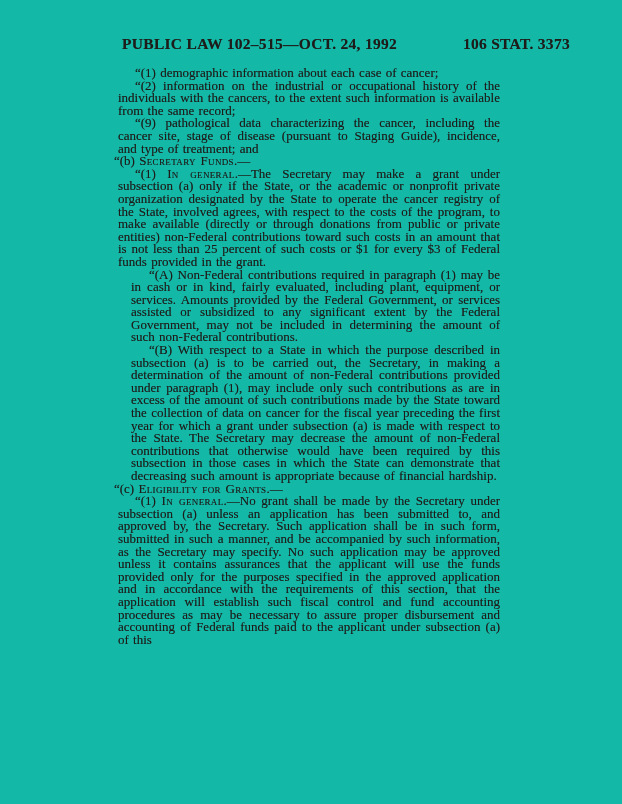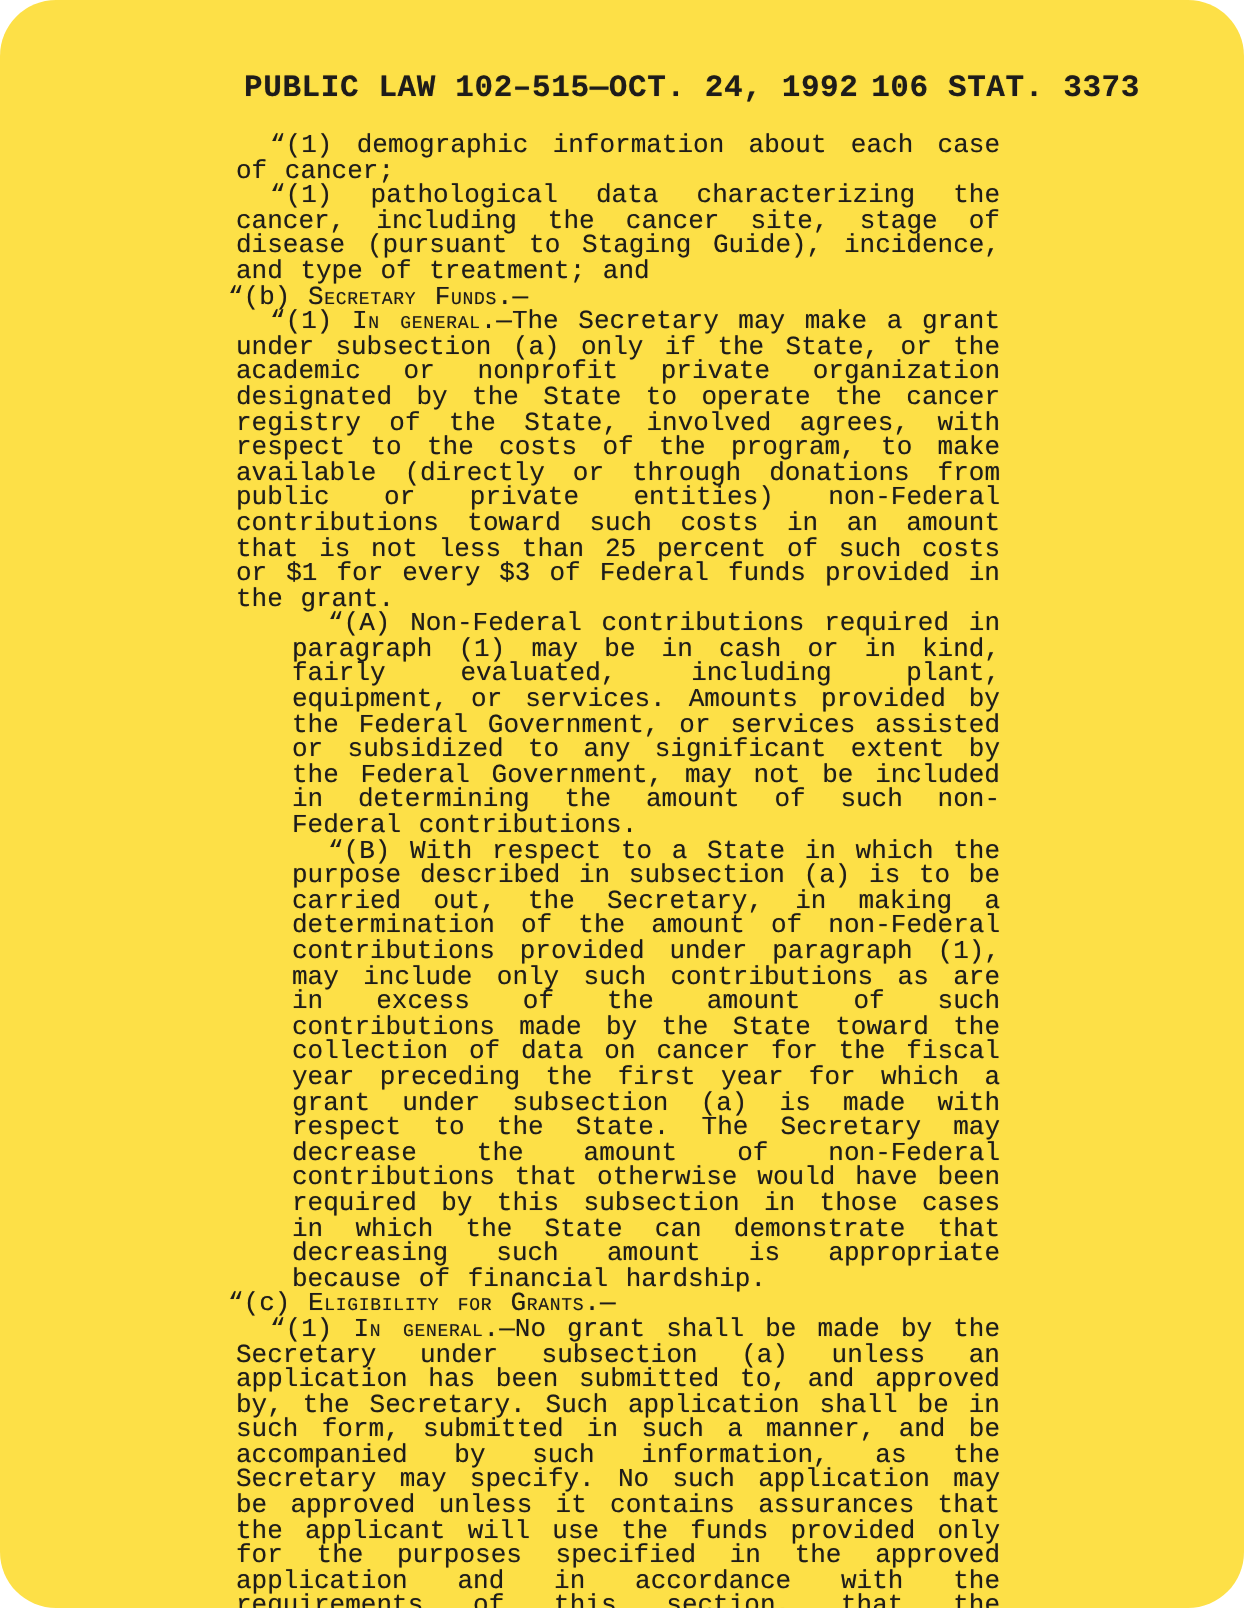--- a/index.html
+++ b/index.html
@@ -4,25 +4,24 @@
 <style>
   html, body {
     margin: 0;
     padding: 0;
     background: #ffffff;
   }
   .page {
     position: relative;
     width: 622px;
     height: 804px;
-    background: #fde047;
+    background: #14b8a6;
     overflow: hidden;
-    font-family: Liberation Mono, monospace;
+    font-family: Liberation Serif, serif;
     color: #1e1c1a;
-    border-radius: 28px;
   }
   .header {
     position: absolute;
     top: 35px;
     left: 122px;
     width: 448px;
     display: flex;
     justify-content: space-between;
     align-items: baseline;
     font-size: 15.5px;
@@ -41,38 +40,39 @@
     word-spacing: 1px;
     text-align: justify;
     text-shadow: 0 0 0.35px rgba(30,30,30,0.5);
   }
   .para {
     margin: 0;
     padding: 0;
   }
   .indent0 { text-indent: -4px; }
   .indent1 { text-indent: 17px; }
-  .indent2 { margin-left: 28px; text-indent: 18px; }
+  .indent2 { margin-left: 13px; text-indent: 18px; }
   .sc {
     font-variant: small-caps;
     font-variant-caps: small-caps;
     letter-spacing: 0.35px;
   }
 </style>
 </head>
 <body>
 
 <div class="page">
   <header class="header">
     <span>PUBLIC LAW 102–515—OCT. 24, 1992</span>
     <span>106 STAT. 3373</span>
   </header>
   <main class="body-text">
       <p class="para indent1"><span>“(1) demographic information about each case of cancer;</span></p>
-      <p class="para indent1"><span>“(1) pathological data characterizing the cancer, including the cancer site, stage of disease (pursuant to Staging Guide), incidence, and type of treatment; and</span></p>
+      <p class="para indent1"><span>“(2) information on the industrial or occupational history of the individuals with the cancers, to the extent such information is available from the same record;</span></p>
+      <p class="para indent1"><span>“(9) pathological data characterizing the cancer, including the cancer site, stage of disease (pursuant to Staging Guide), incidence, and type of treatment; and</span></p>
       <p class="para indent0"><span>“(b) </span><span class="sc">Secretary Funds</span><span>.—</span></p>
       <p class="para indent1"><span>“(1) </span><span class="sc">In general</span><span>.—The Secretary may make a grant under subsection (a) only if the State, or the academic or nonprofit private organization designated by the State to operate the cancer registry of the State, involved agrees, with respect to the costs of the program, to make available (directly or through donations from public or private entities) non-Federal contributions toward such costs in an amount that is not less than 25 percent of such costs or $1 for every $3 of Federal funds provided in the grant.</span></p>
       <p class="para indent2"><span>“(A) Non-Federal contributions required in paragraph (1) may be in cash or in kind, fairly evaluated, including plant, equipment, or services. Amounts provided by the Federal Government, or services assisted or subsidized to any significant extent by the Federal Government, may not be included in determining the amount of such non-Federal contributions.</span></p>
       <p class="para indent2"><span>“(B) With respect to a State in which the purpose described in subsection (a) is to be carried out, the Secretary, in making a determination of the amount of non-Federal contributions provided under paragraph (1), may include only such contributions as are in excess of the amount of such contributions made by the State toward the collection of data on cancer for the fiscal year preceding the first year for which a grant under subsection (a) is made with respect to the State. The Secretary may decrease the amount of non-Federal contributions that otherwise would have been required by this subsection in those cases in which the State can demonstrate that decreasing such amount is appropriate because of financial hardship.</span></p>
       <p class="para indent0"><span>“(c) </span><span class="sc">Eligibility for Grants</span><span>.—</span></p>
       <p class="para indent1"><span>“(1) </span><span class="sc">In general</span><span>.—No grant shall be made by the Secretary under subsection (a) unless an application has been submitted to, and approved by, the Secretary. Such application shall be in such form, submitted in such a manner, and be accompanied by such information, as the Secretary may specify. No such application may be approved unless it contains assurances that the applicant will use the funds provided only for the purposes specified in the approved application and in accordance with the requirements of this section, that the application will establish such fiscal control and fund accounting procedures as may be necessary to assure proper disbursement and accounting of Federal funds paid to the applicant under subsection (a) of this</span></p>
     </main>
 </div>
 
 </body></html>

